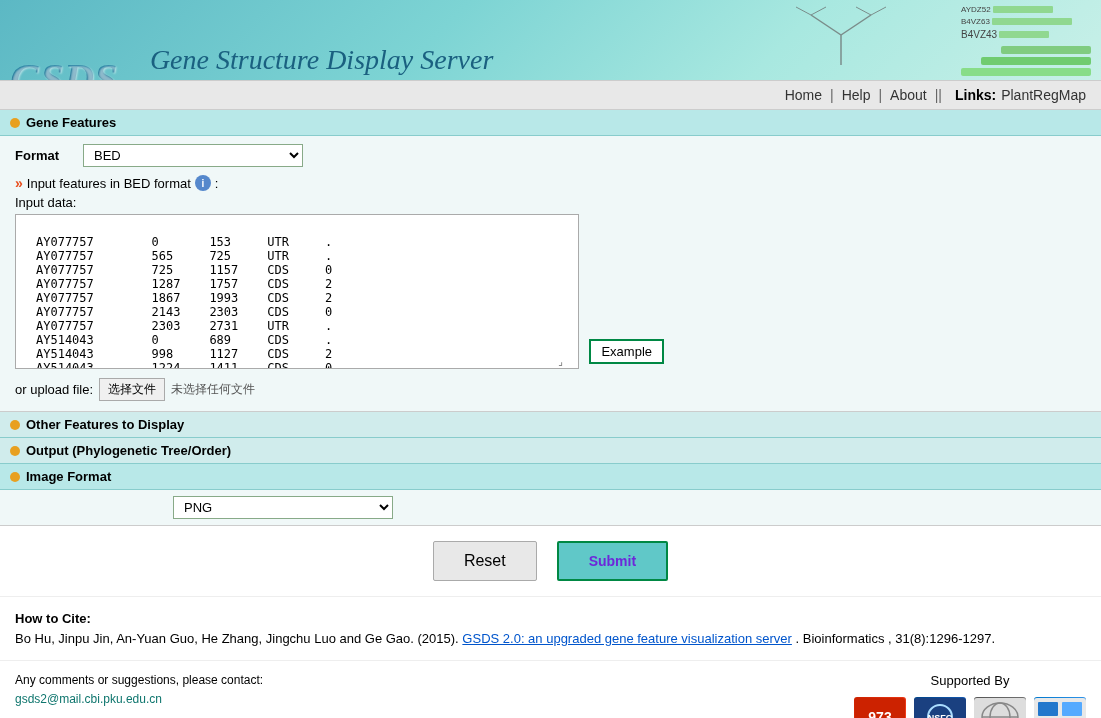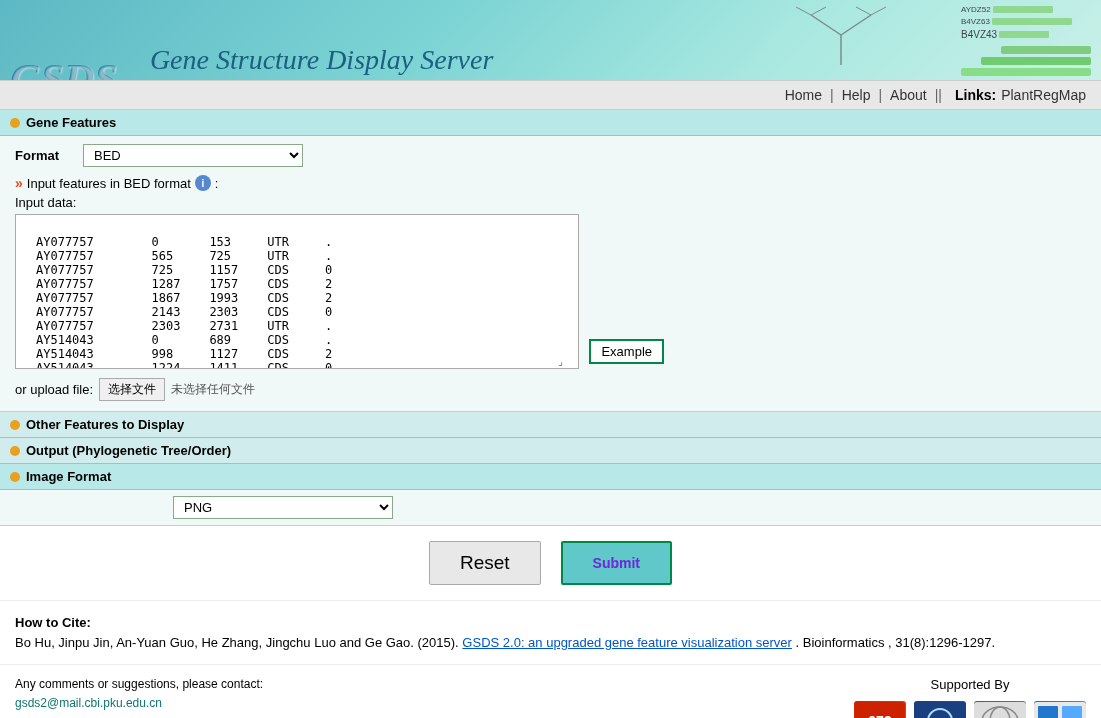--- a/index.html
+++ b/index.html
@@ -228,21 +228,21 @@
       justify-content: center;
       gap: 20px;
       padding: 15px;
       background: #fff;
       border-bottom: 1px solid #eee;
     }
     .reset-btn {
       border: 1px solid #aaa;
       background: #e8e8e8;
       padding: 10px 30px;
-      font-size: 19px;
+      font-size: 16px;
       cursor: pointer;
       border-radius: 2px;
     }
     .submit-btn {
       border: 2px solid #008844;
       background: #60c8c8;
       padding: 10px 30px;
       font-size: 14px;
       cursor: pointer;
       border-radius: 2px;

